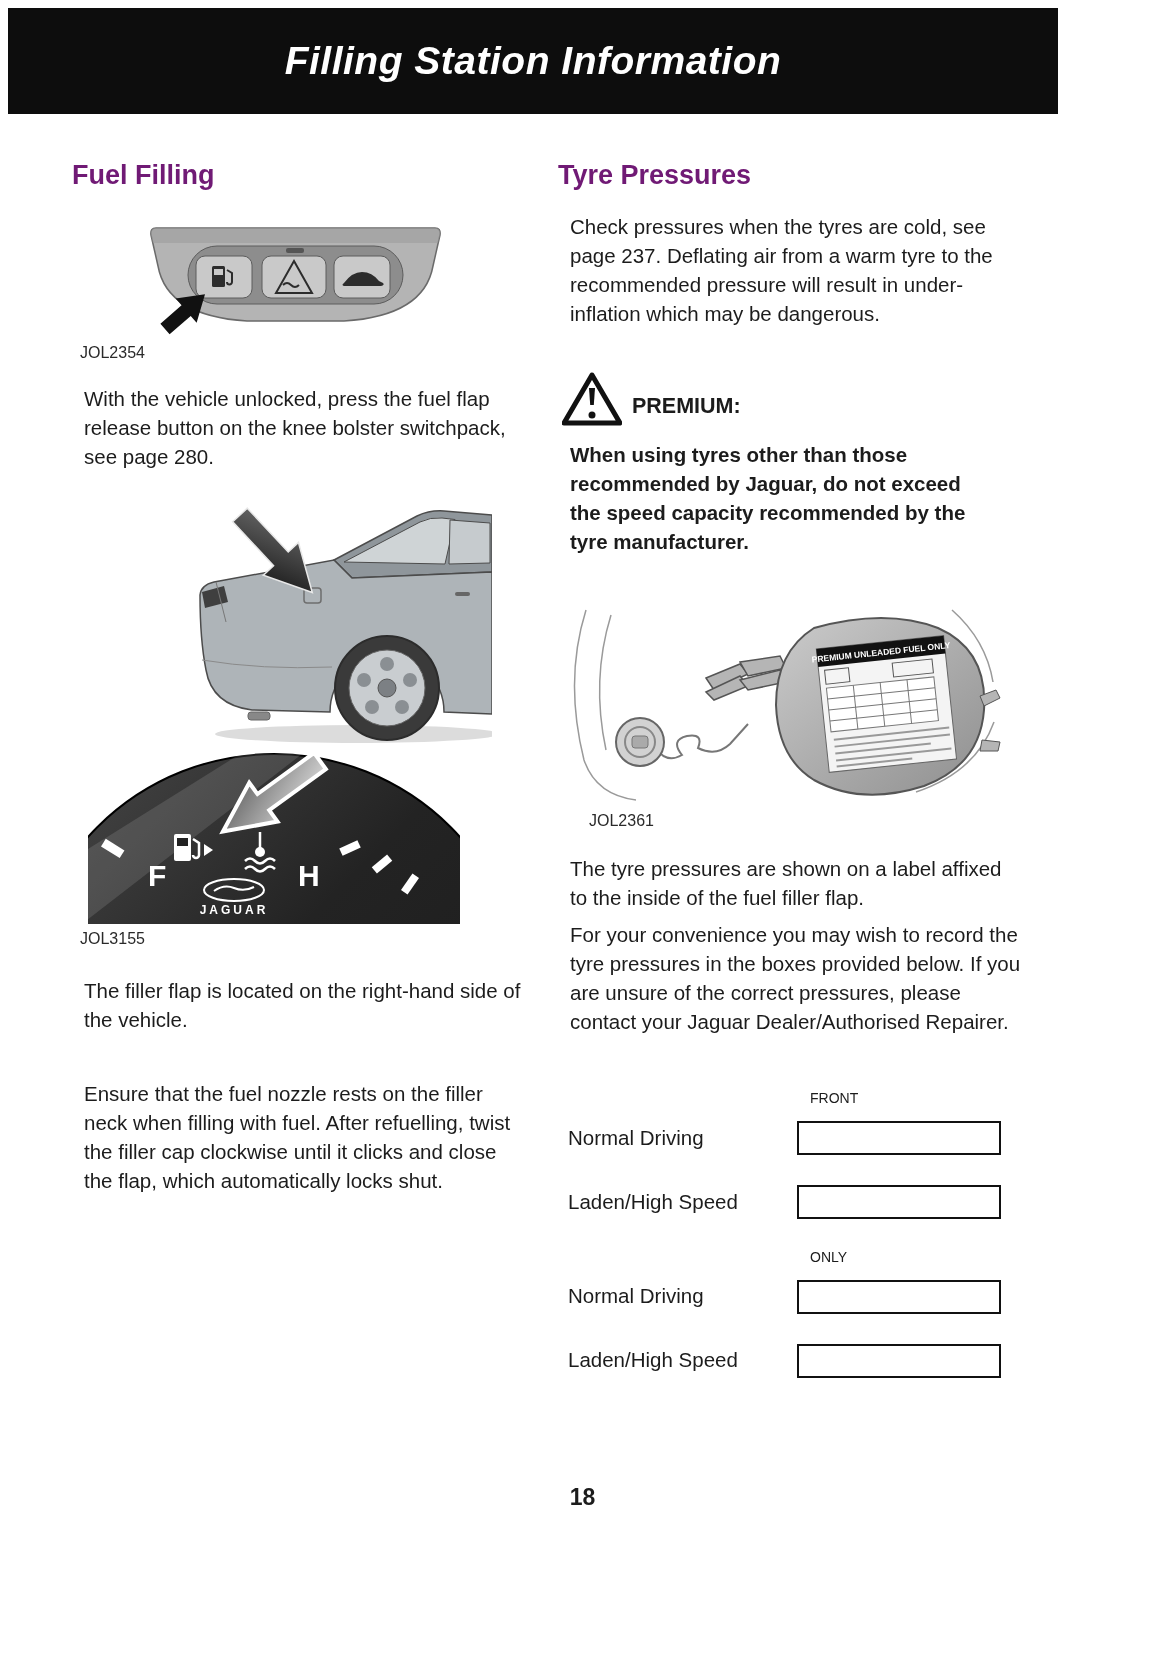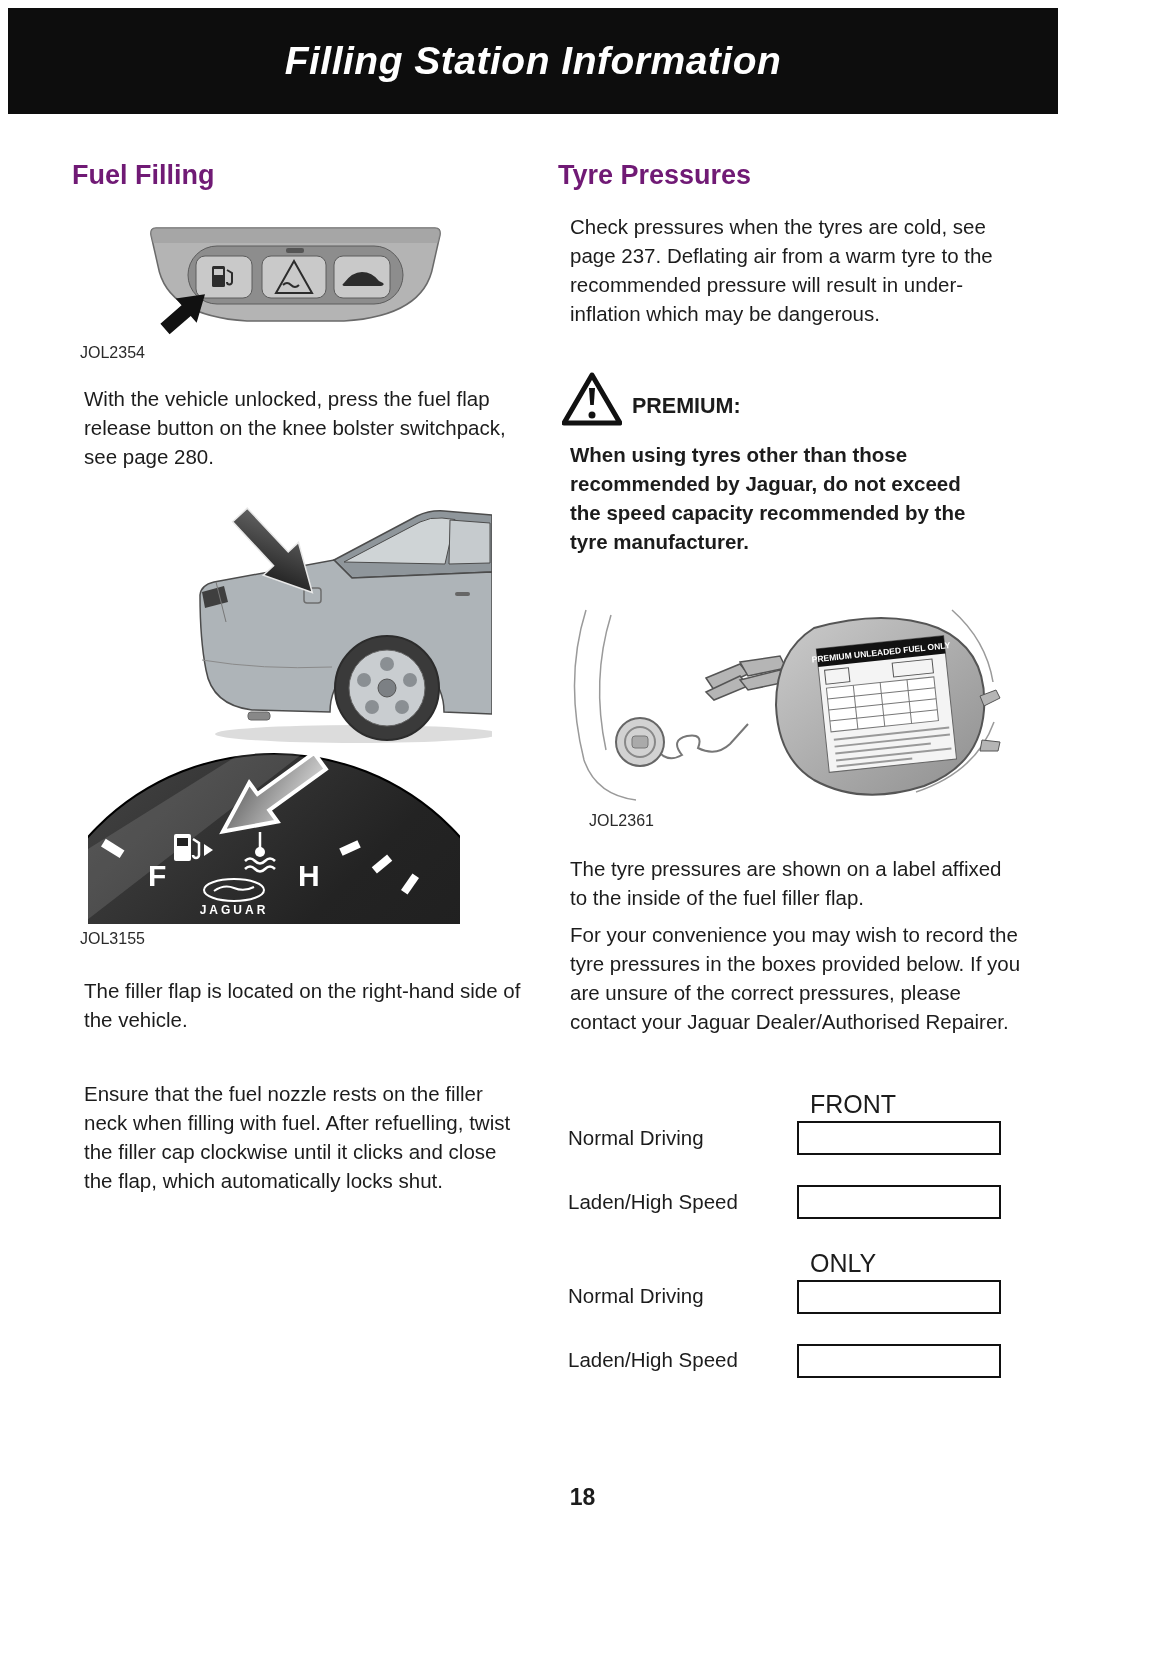--- a/index.html
+++ b/index.html
@@ -13,21 +13,21 @@
     display:flex;align-items:center;justify-content:center;font-style:italic;
   }
   .banner h1{
     margin:0;color:#ffffff;font-size:39px;font-weight:bold;letter-spacing:0.5px;
   }
   .h2{font-size:27px;font-weight:bold;color:#701a75;margin:0;}
   .body-text{font-size:20.5px;line-height:1.42;margin:12px;}
   .bold-text{font-weight:bold;}
   .caption{font-size:16px;color:#2a2a2a;}
   .form-label{font-size:20.5px;}
-  .form-head{font-size:25px;}
+  .form-head{font-size:14px;}
   .fill-box{
     width:200px;height:30px;background:#fff;border:2px solid #111;
   }
   .page-num{width:100%;text-align:center;font-size:23px;font-weight:bold;}
   figure{margin:0;}
   svg text{font-family:"Liberation Sans", sans-serif;}
 </style>
 </head>
 <body>
 

